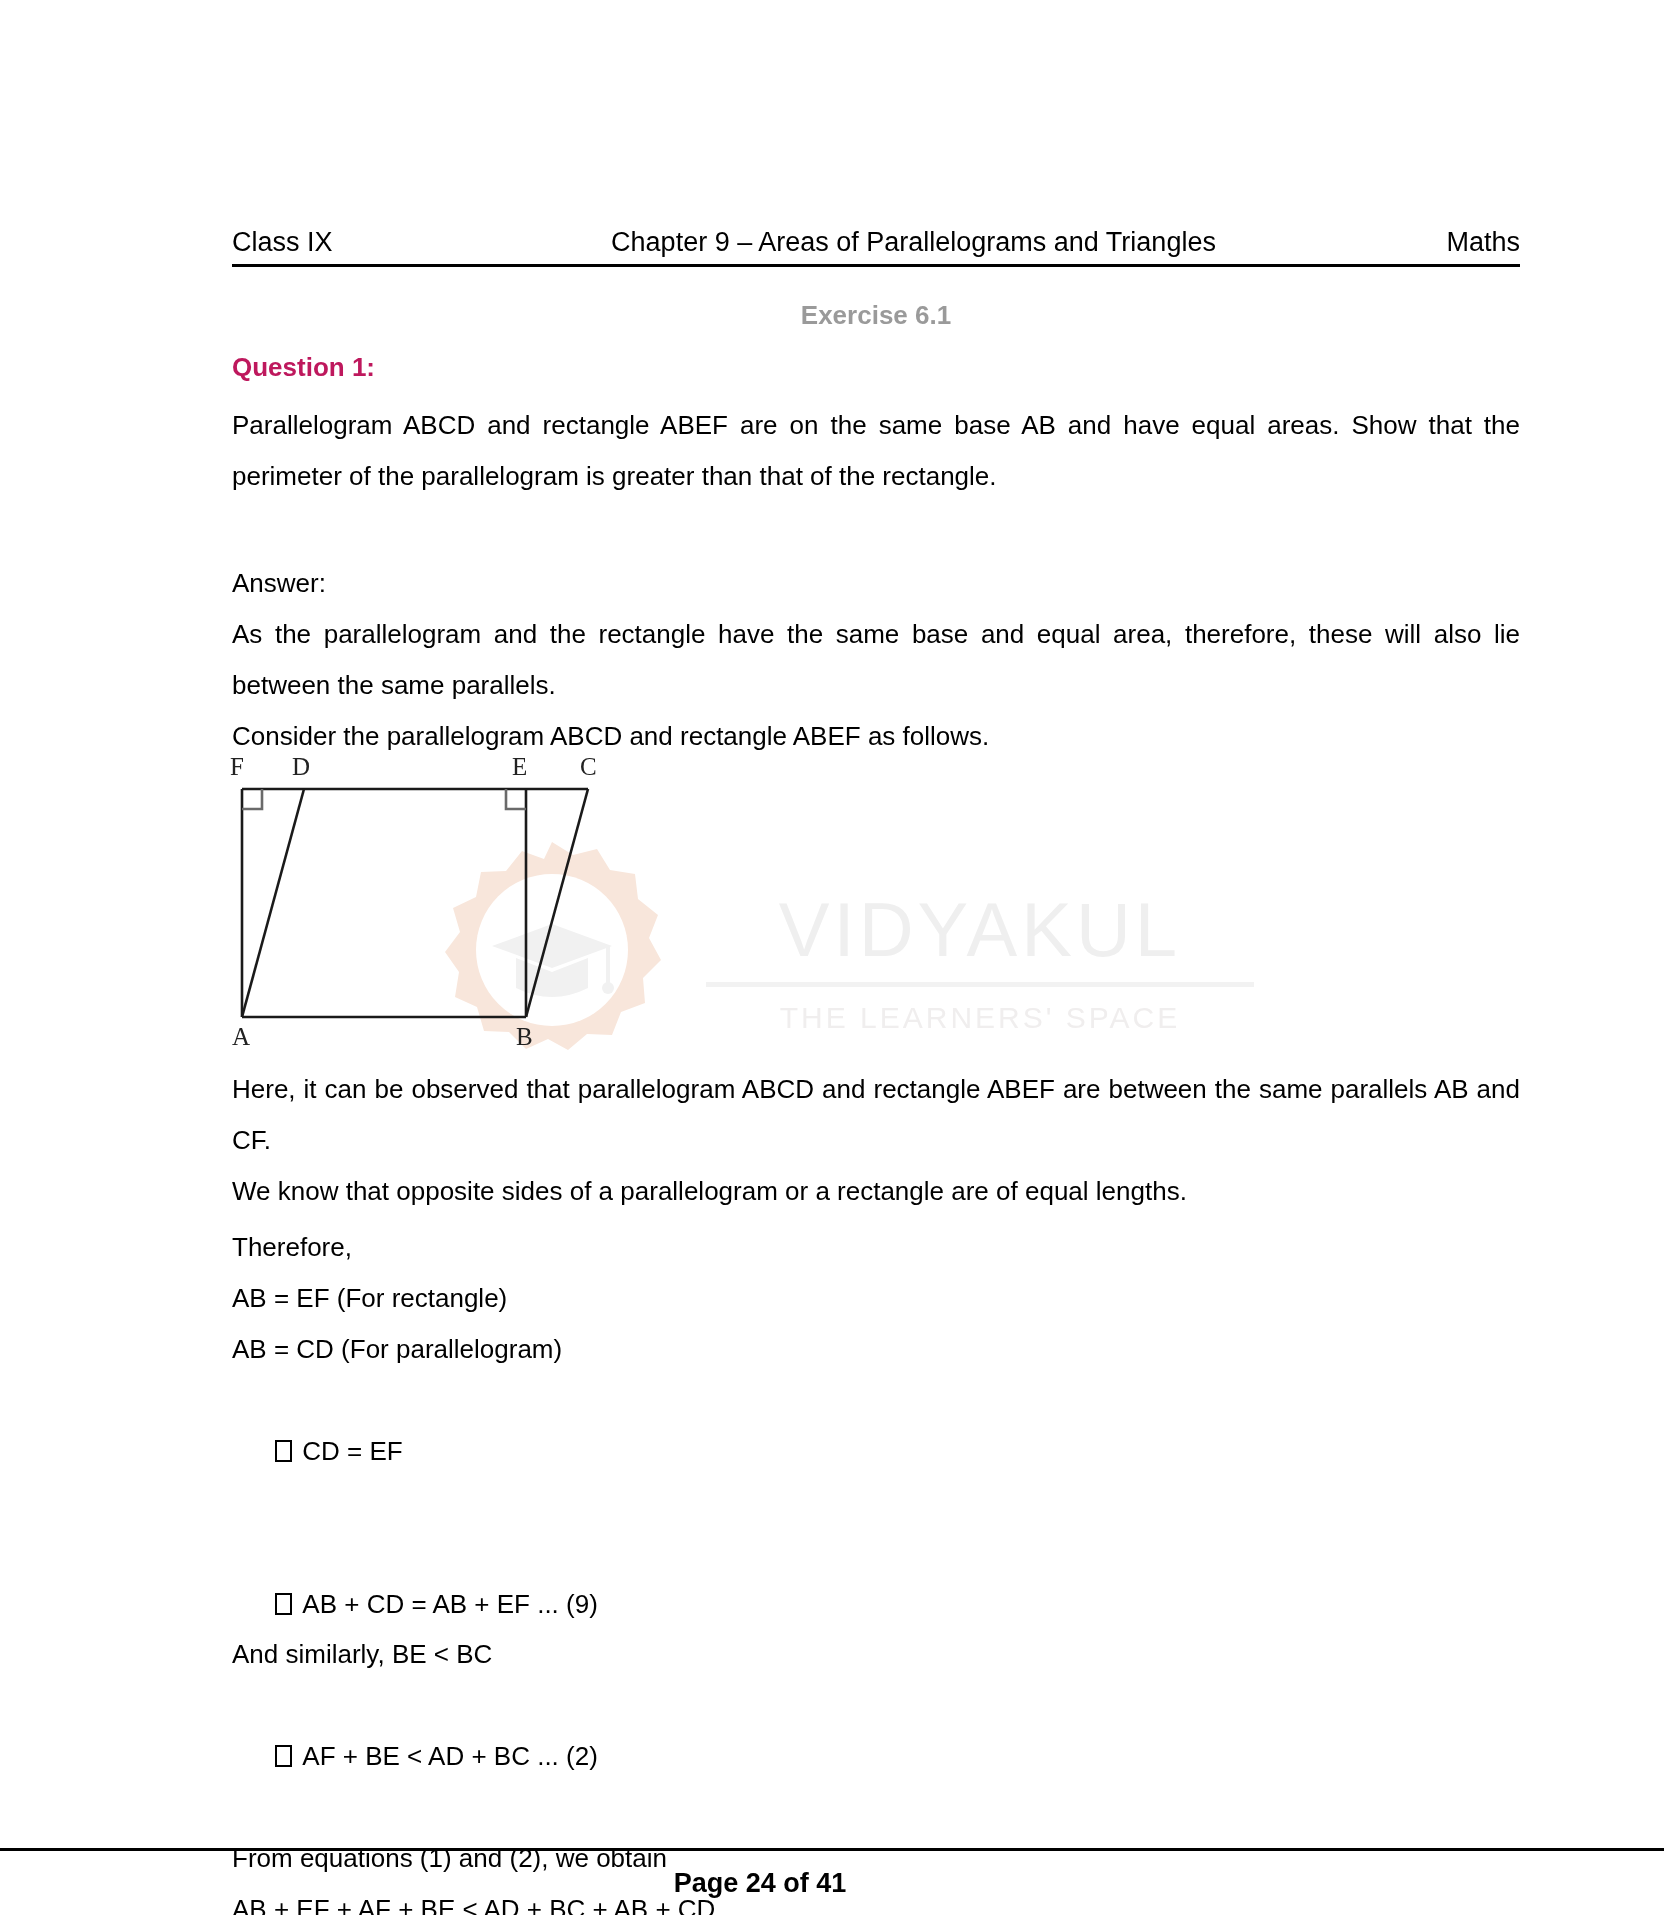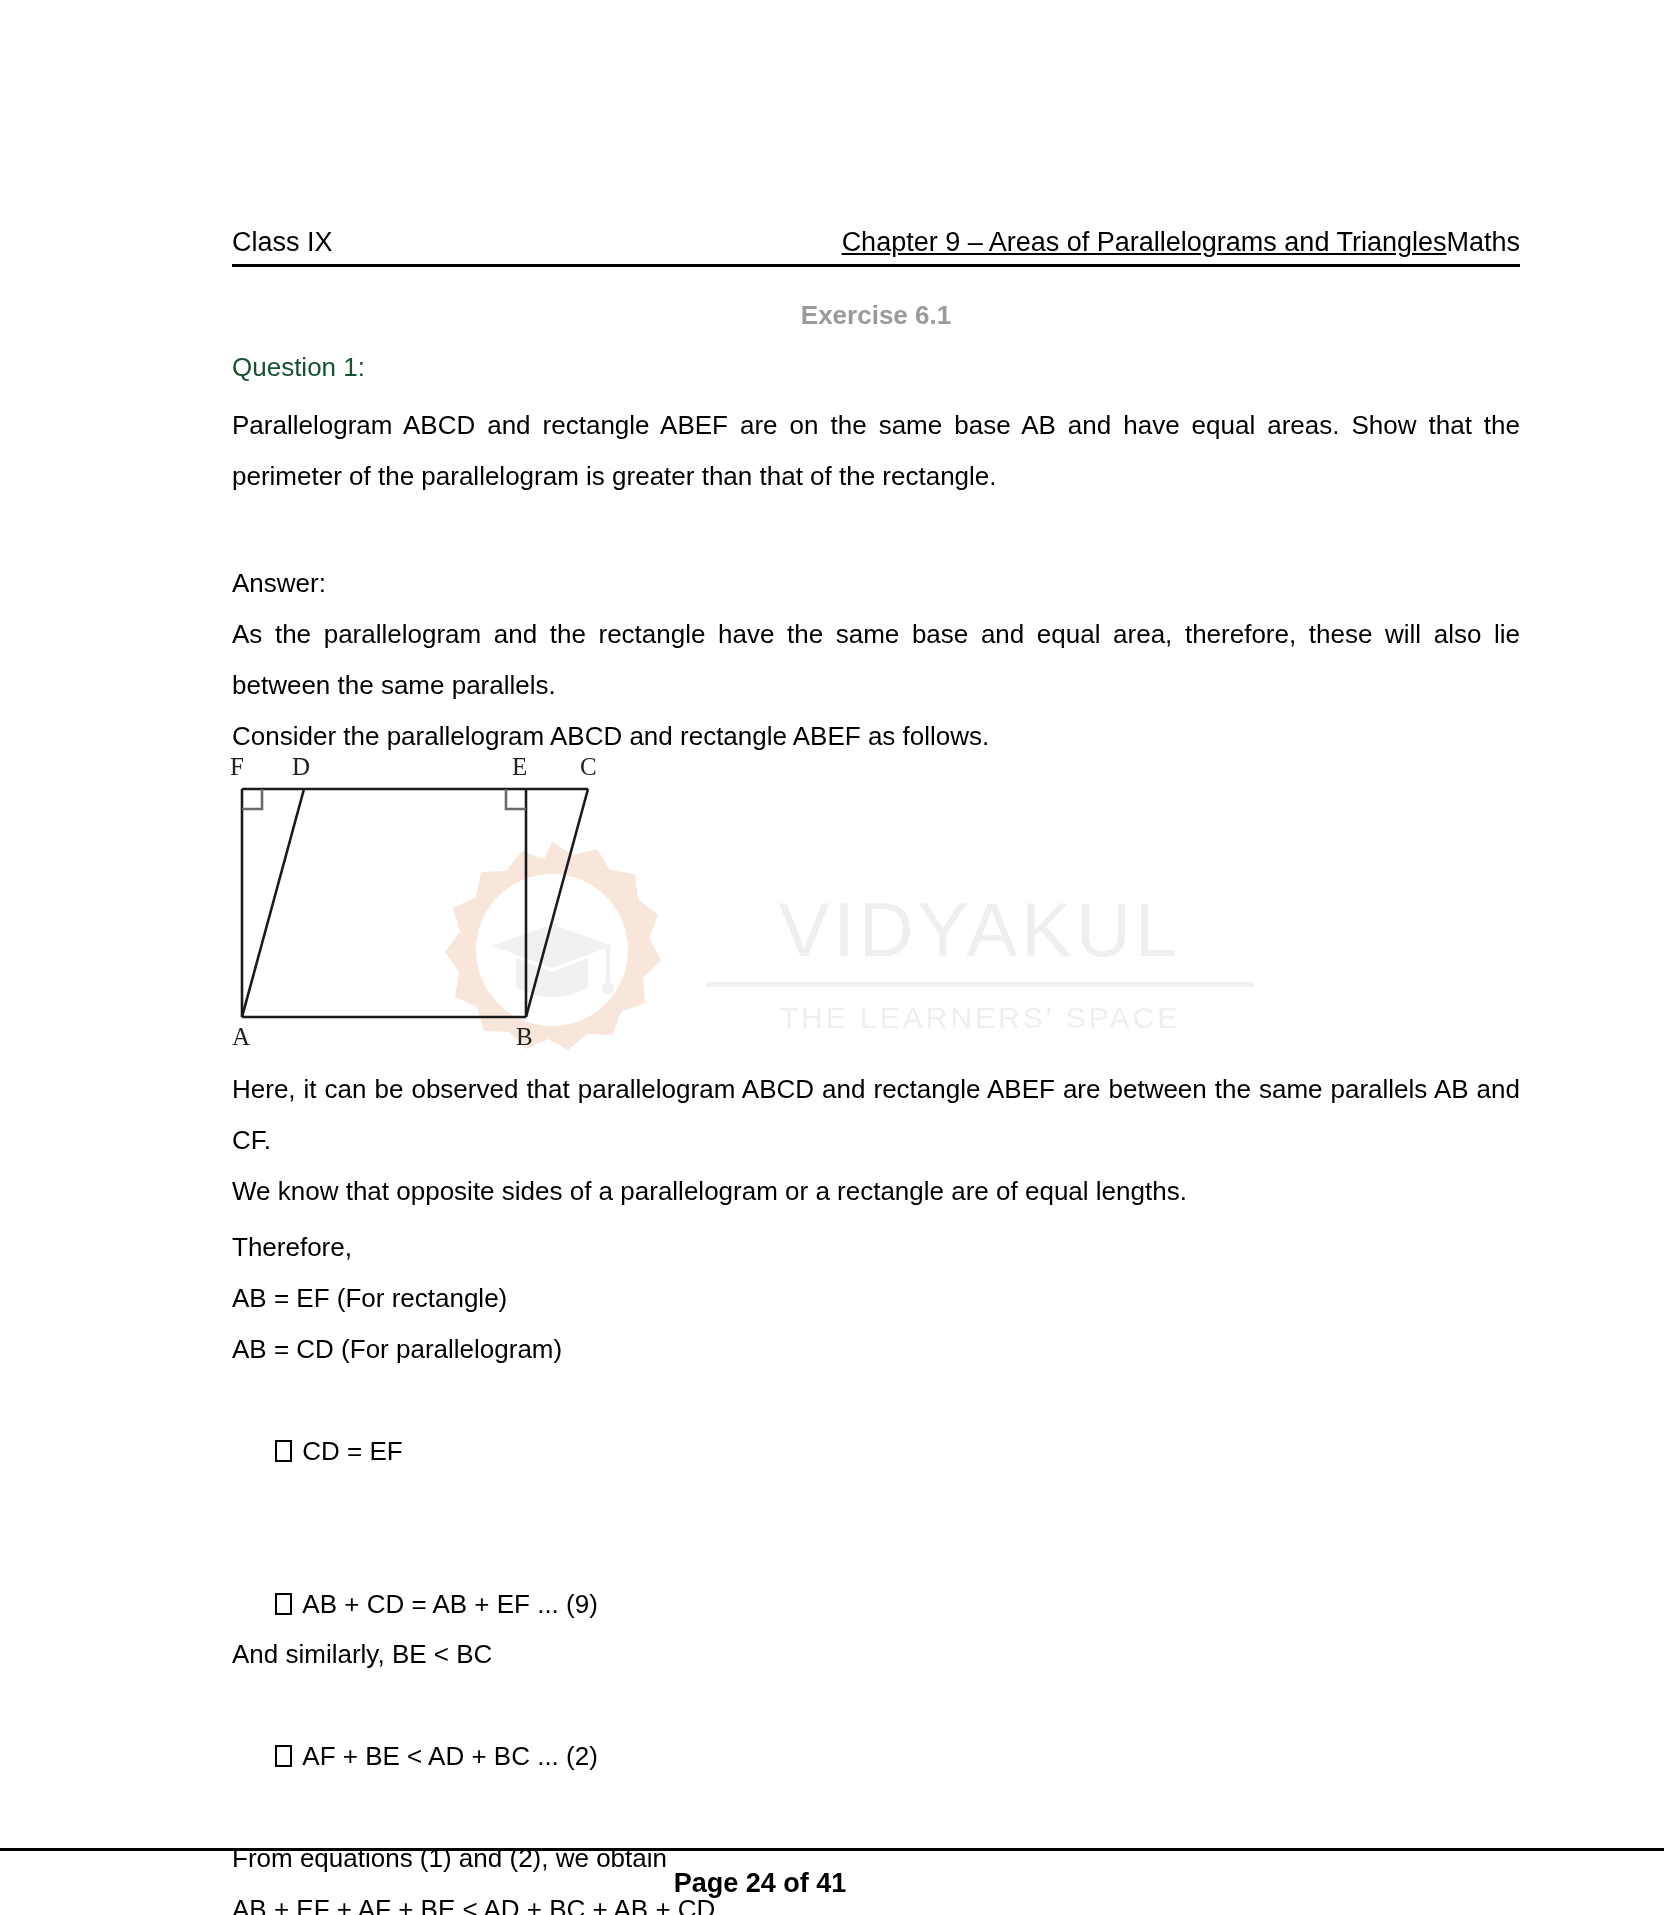--- a/index.html
+++ b/index.html
@@ -30,43 +30,43 @@
     display: flex;
     align-items: flex-end;
     justify-content: space-between;
     font-size: 27px;
     line-height: 1.1;
     padding-bottom: 6px;
     border-bottom: 3px solid #000;
     box-sizing: border-box;
   }
   .header .h-left   { flex: 0 0 auto; }
-  .header .h-center { flex: 1 1 auto; text-align: right; padding-left: 48px; text-decoration: underline; }
+  .header .h-center { flex: 1 1 auto; text-align: center; padding-left: 48px; }
   .header .h-right  { flex: 0 0 auto; }
 
   
   .exercise-title {
     position: absolute;
     left: 232px;
     top: 288px;
     width: 1288px;
     text-align: center;
     font-size: 26px;
     font-weight: bold;
     color: #9a9a9a;
   }
 
   
   .question-label {
     position: absolute;
     left: 232px;
     top: 340px;
     font-size: 26px;
-    font-weight: normal;
-    color: #14532d;
+    font-weight: bold;
+    color: #be185d;
   }
 
   
   .body-block {
     position: absolute;
     left: 232px;
     width: 1288px;
     font-size: 26px;
     line-height: 51px;
     color: #000;

